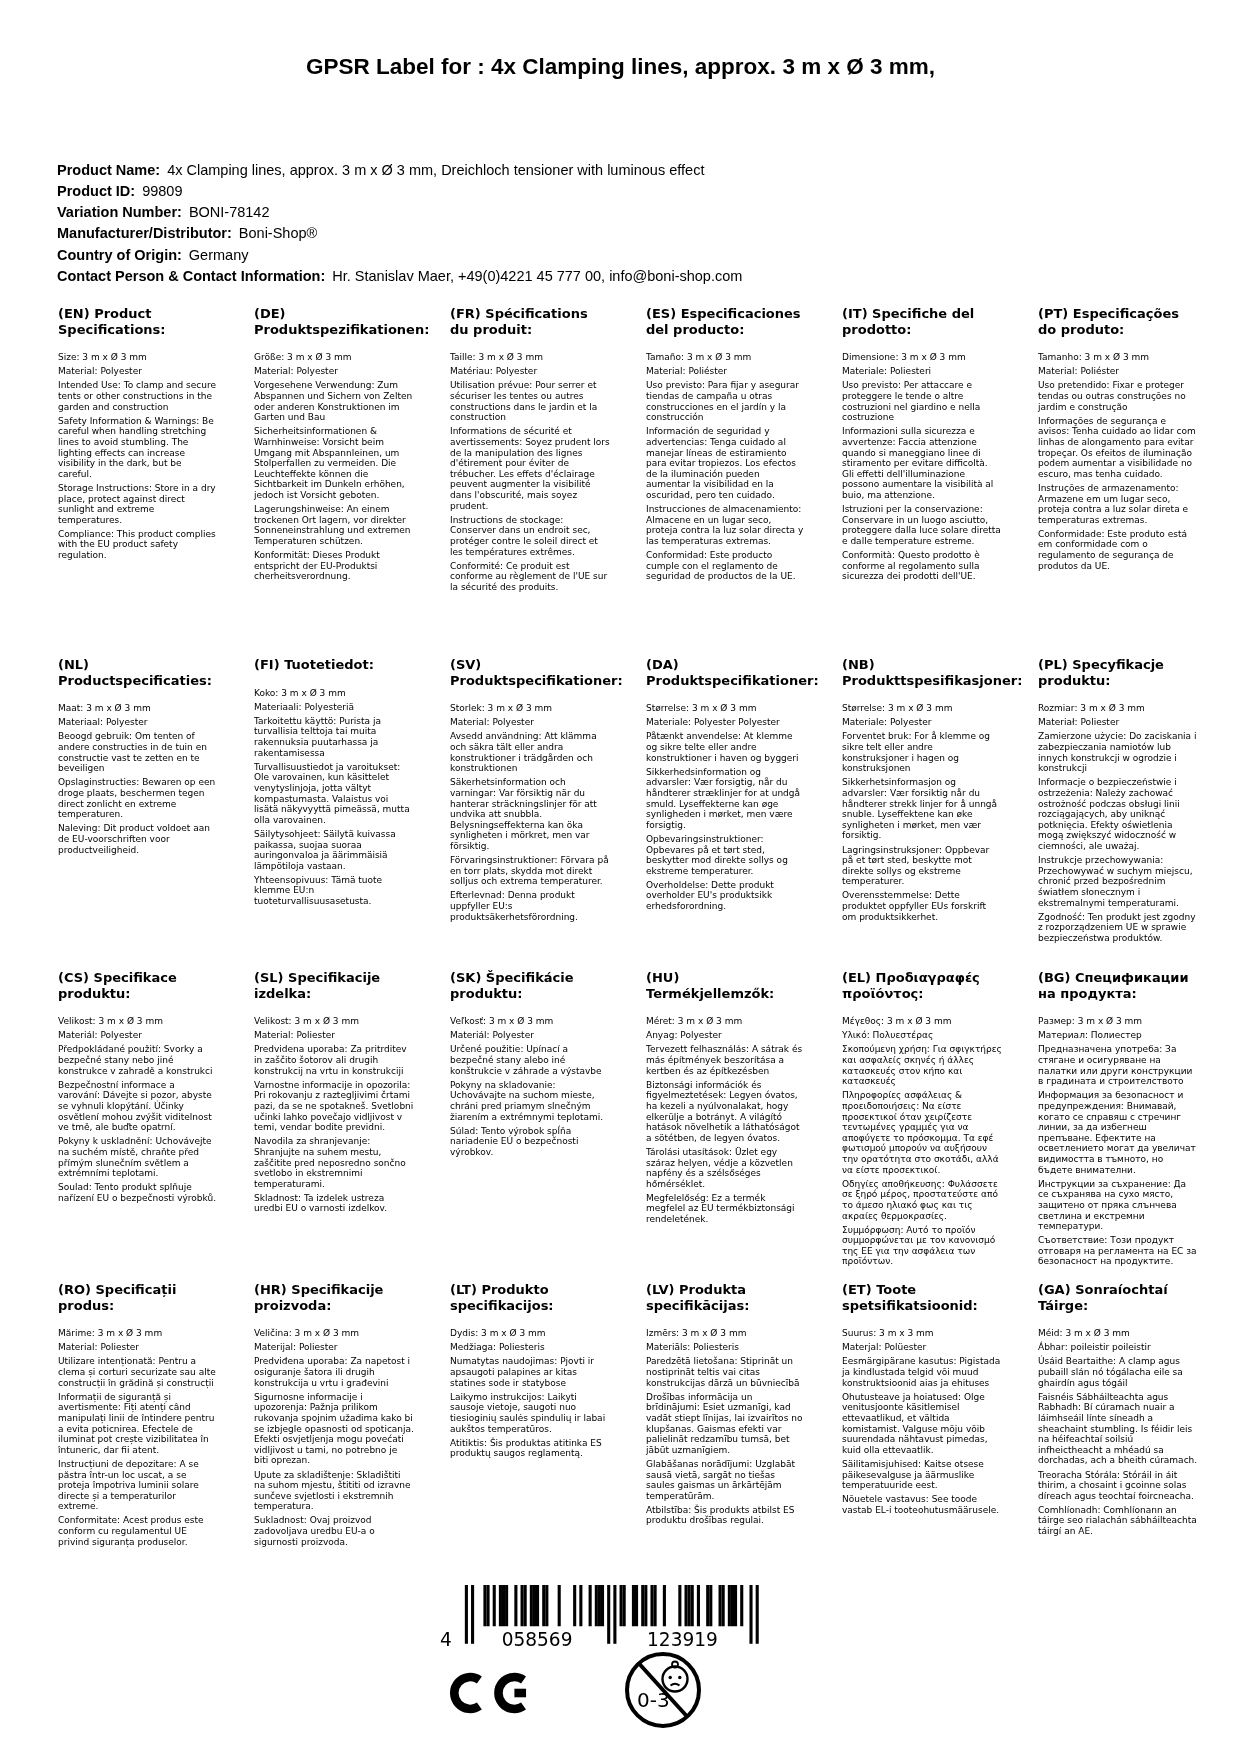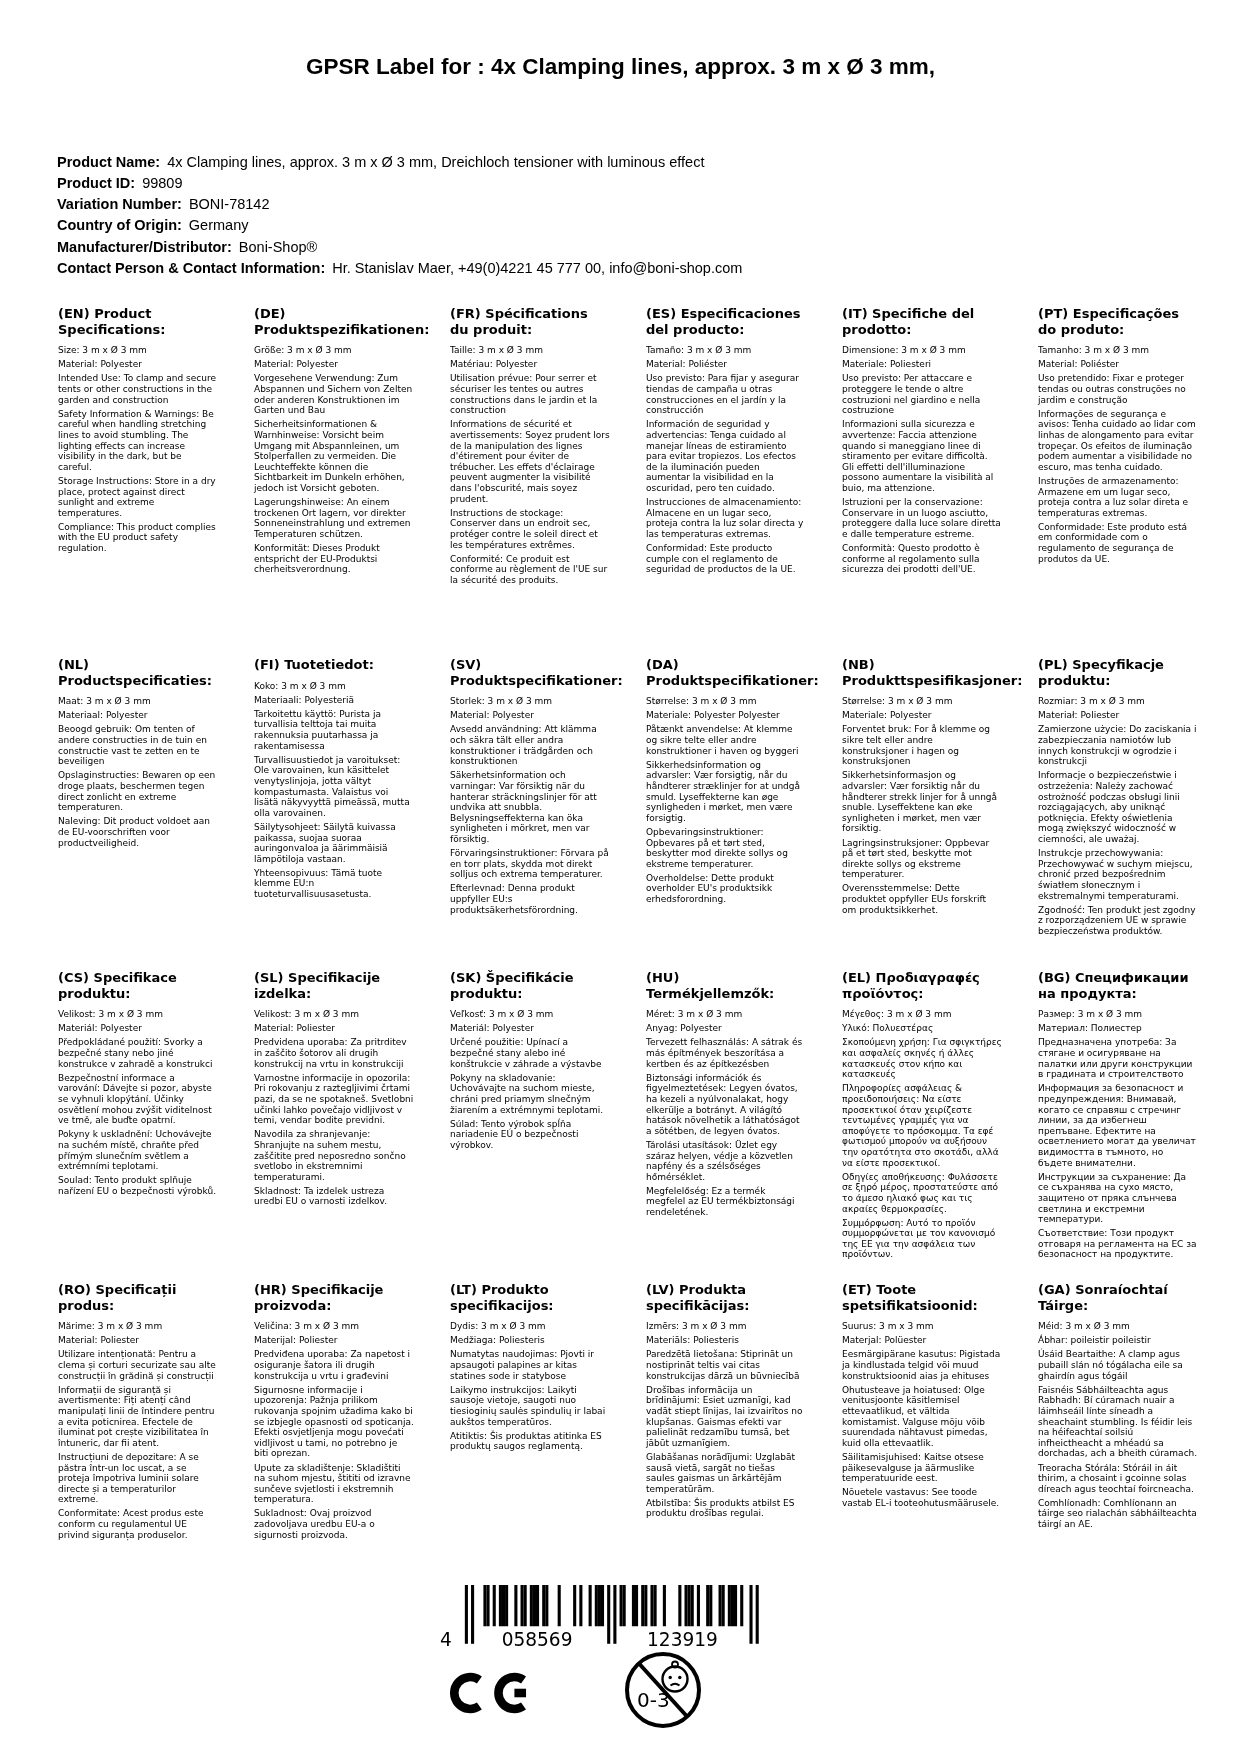--- a/index.html
+++ b/index.html
@@ -7,38 +7,38 @@
     position:relative; width:1241px; height:1754px;
     background:#ffffff; color:#000; overflow:hidden;
     font-family:"DejaVu Sans", sans-serif;
   }
   .title {
     position:absolute; top:50px; left:0; width:100%;
     text-align:center; font-family:"Liberation Sans", sans-serif;
     font-weight:bold; font-size:22.5px; line-height:1.5;
   }
   .product-info {
-    position:absolute; top:152px; left:57px; right:40px;
+    position:absolute; top:160px; left:57px; right:40px;
     font-family:"Liberation Sans", sans-serif;
     font-size:14.5px; line-height:1.46;
   }
   .pi-row { white-space:nowrap; }
   .pi-label { font-weight:bold; }
   .pi-value { margin-left:7px; }
   .blocks {
     position:absolute; top:306px; left:58px; width:1140px;
     display:grid;
     grid-template-columns:repeat(6,160px);
     column-gap:36px;
     grid-template-rows:351px 313px 312px auto;
     font-size:9px; line-height:1.18; letter-spacing:0;
   }
   .block h3 { font-size:13px; margin:0; padding:0; line-height:1.2; }
   .block p { margin:3.5px 0 0 0; padding:0; }
-  .block p.size-line { margin-top:8px; }
+  .block p.size-line { margin-top:15px; }
   .barcode {
     position:absolute; left:437px; top:1585px; width:340px; height:68px;
   }
   .ce-mark {
     position:absolute; left:450px; top:1663px; width:92px; height:60px;
   }
   .age-warning {
     position:absolute; left:623px; top:1650px; width:80px; height:80px;
   }
 </style>
@@ -48,22 +48,22 @@
 <div class="page">
 
   <div class="title">
     <div>GPSR Label for : 4x Clamping lines, approx. 3 m x Ø 3 mm,</div>
   </div>
 
   <div class="product-info" id="product-info">
       <div class="pi-row"><span class="pi-label">Product Name:</span><span class="pi-value">4x Clamping lines, approx. 3 m x Ø 3 mm, Dreichloch tensioner with luminous effect</span></div>
       <div class="pi-row"><span class="pi-label">Product ID:</span><span class="pi-value">99809</span></div>
       <div class="pi-row"><span class="pi-label">Variation Number:</span><span class="pi-value">BONI-78142</span></div>
+      <div class="pi-row"><span class="pi-label">Manufacturer/Distributor:</span><span class="pi-value">Boni-Shop®</span></div>
       <div class="pi-row"><span class="pi-label">Country of Origin:</span><span class="pi-value">Germany</span></div>
-      <div class="pi-row"><span class="pi-label">Manufacturer/Distributor:</span><span class="pi-value">Boni-Shop®</span></div>
       <div class="pi-row"><span class="pi-label">Contact Person &amp; Contact Information:</span><span class="pi-value">Hr. Stanislav Maer, +49(0)4221 45 777 00, info@boni-shop.com</span></div>
     </div>
 
   <div class="blocks" id="blocks-grid">
       <div class="block">
         <h3>(EN) Product Specifications:</h3>
         <p class="size-line">Size: 3 m x Ø 3 mm</p>
         <p>Material: Polyester</p>
         <p>Intended Use: To clamp and secure tents or other constructions in the garden and construction</p>
         <p>Safety Information &amp; Warnings: Be careful when handling stretching lines to avoid stumbling. The lighting effects can increase visibility in the dark, but be careful.</p>

